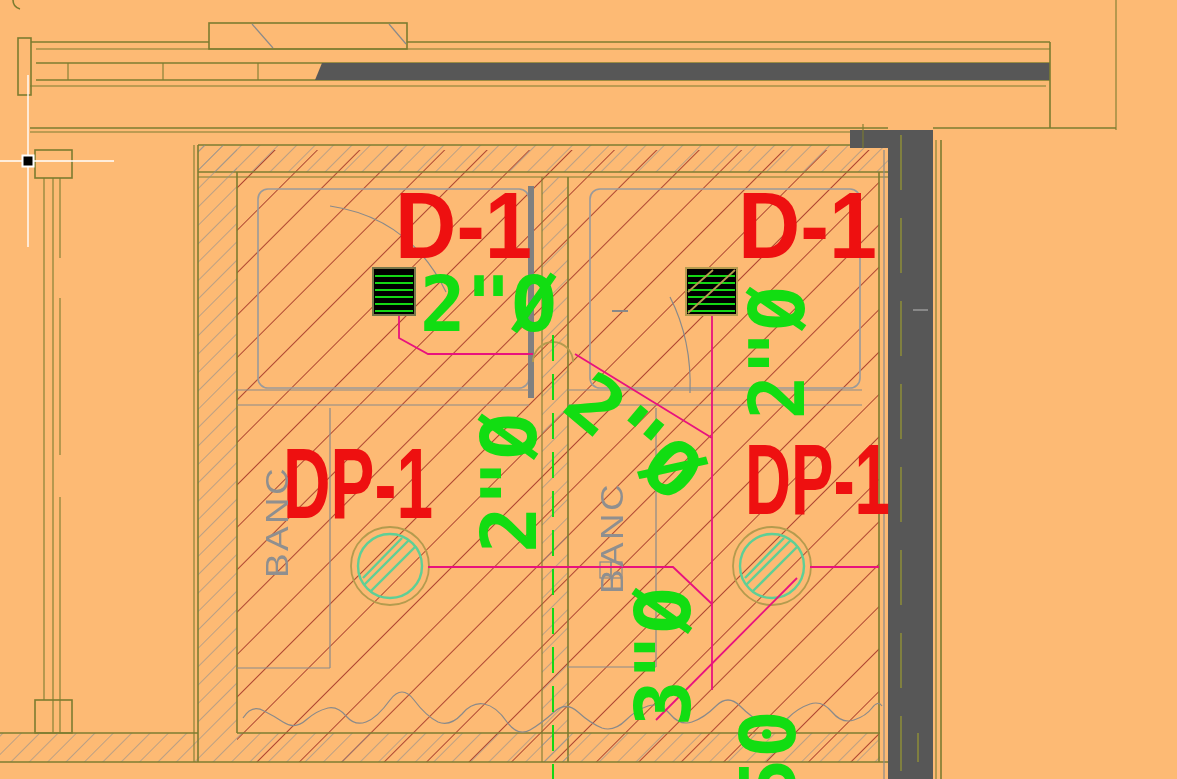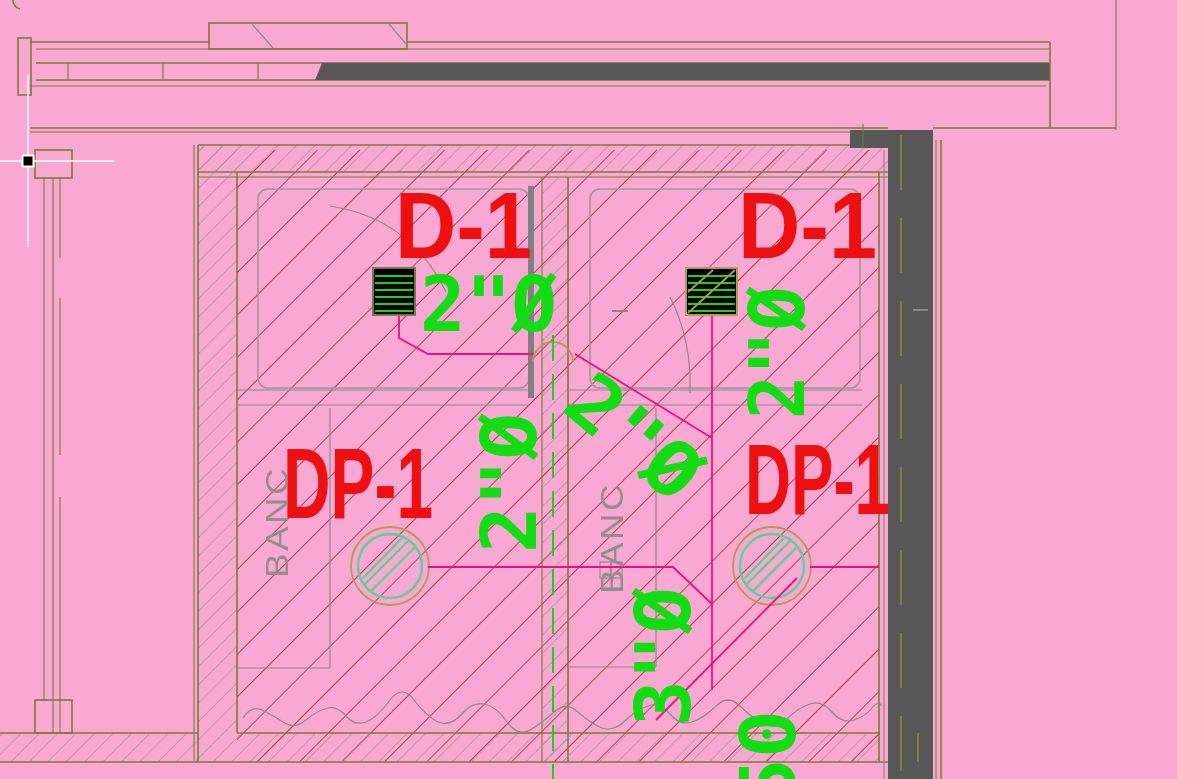--- a/index.html
+++ b/index.html
@@ -1,16 +1,16 @@
 <!DOCTYPE html>
 <html><head>
 <meta charset="utf-8">
 <style>
   html,body{margin:0;padding:0;background:#000;}
-  .stage{position:relative;width:1177px;height:779px;background:#f9a8d4;overflow:hidden;}
+  .stage{position:relative;width:1177px;height:779px;background:#fdba74;overflow:hidden;}
   svg{position:absolute;left:0;top:0;}
   .olive{stroke:#7c7c30;stroke-width:1.6;fill:none;}
   .olive-thin{stroke:#7c7c30;stroke-width:1.1;fill:none;}
   .grayline{stroke:#9a9a9a;stroke-width:1.6;fill:none;}
   .graythin{stroke:#8a8a8a;stroke-width:1.2;fill:none;}
   .magenta{stroke:#e8127e;stroke-width:1.8;fill:none;}
   .tan{stroke:#b49b4e;stroke-width:1.8;fill:none;}
   .greenline{stroke:#14d714;stroke-width:1.8;fill:none;}
   .aqua{stroke:#5ecf96;stroke-width:2.4;fill:none;}
   .white{stroke:#ffffff;stroke-width:1.4;fill:none;}

